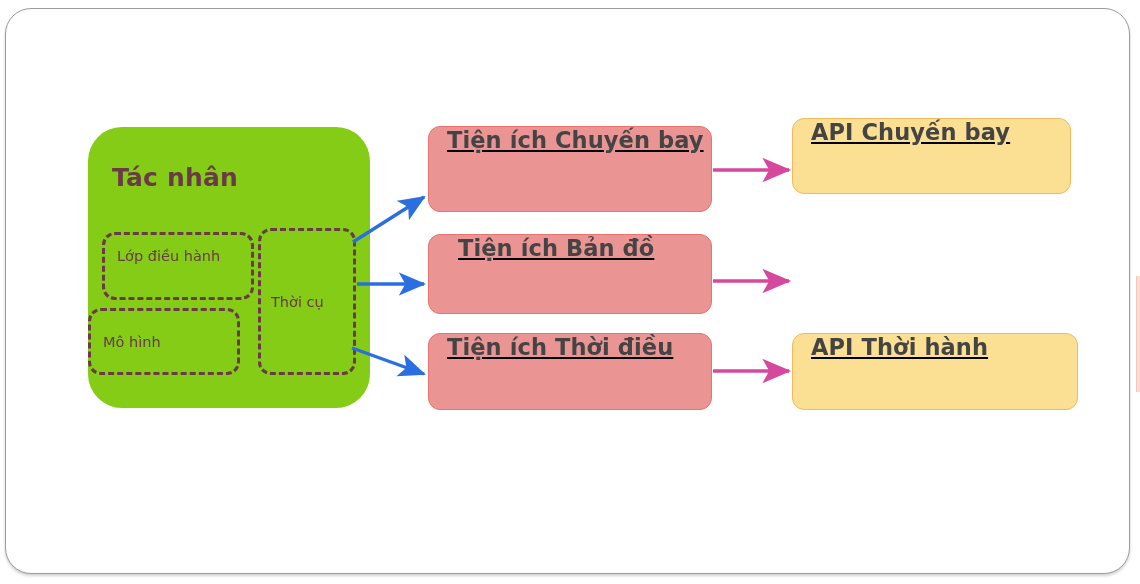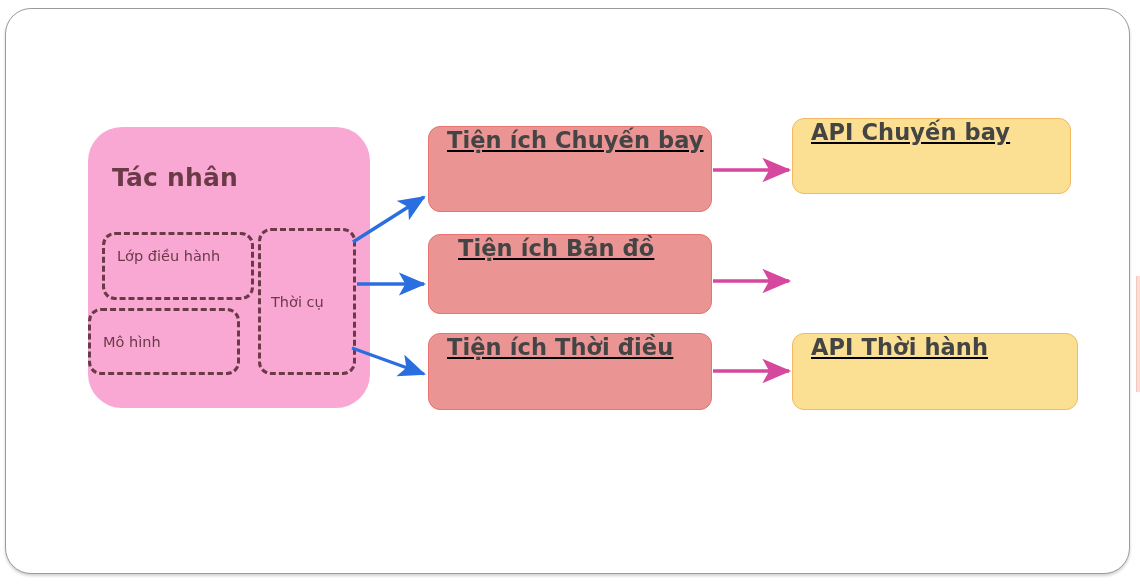--- a/index.html
+++ b/index.html
@@ -35,21 +35,21 @@
     box-shadow: 0 2px 3px rgba(0,0,0,0.18);
   }
 
   
   .agent-box {
     position: absolute;
     left: 88px;
     top: 127px;
     width: 282px;
     height: 281px;
-    background: #f9a8d4;
+    background: #84cc16;
     border-radius: 34px;
   }
   .agent-title {
     position: absolute;
     left: 24px;
     top: 36px;
     font-size: 25px;
     font-weight: bold;
     color: #6b3a47;
     letter-spacing: 0.2px;

